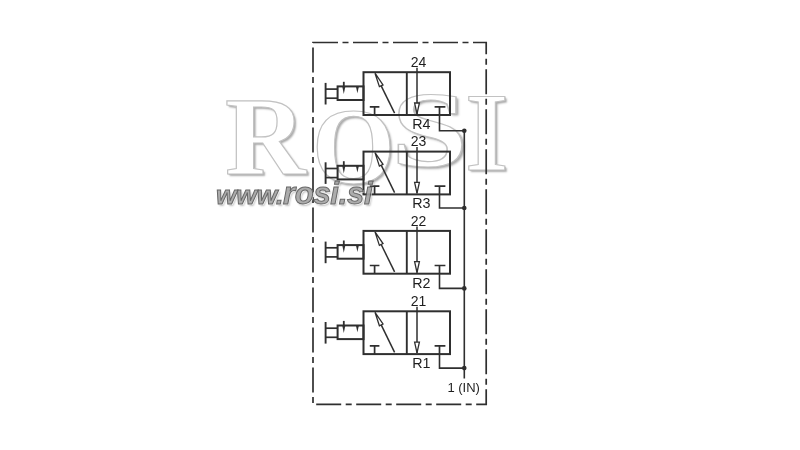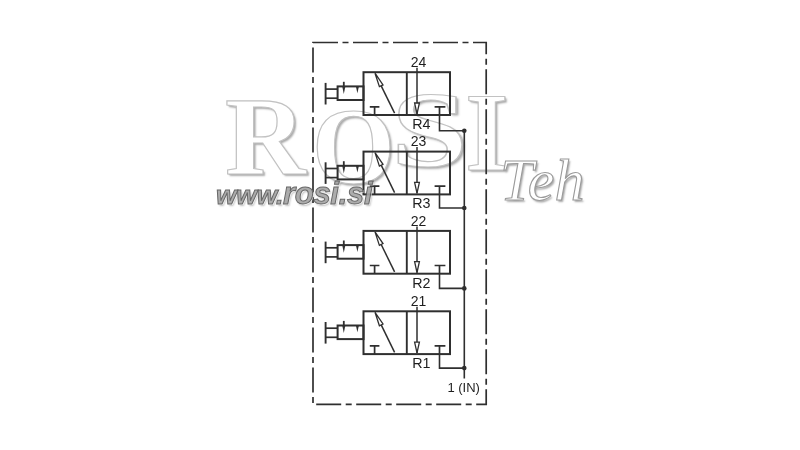--- a/index.html
+++ b/index.html
@@ -14,21 +14,20 @@
 <div id="stage">
 
 <div class="wm" style="left:225px;top:80px;font-size:112px;">R</div>
 
 <div class="wm" style="left:312px;top:94px;font-size:107px;">O</div>
 
 <div class="wm" style="left:391px;top:76px;font-size:108px;transform:scaleX(1.28);transform-origin:0 0;">S</div>
 
 <div class="wm" style="left:465px;top:76px;font-size:112px;">I</div>
 
-<div class="teh" style="left:500px;top:150px;font-size:60px;">Teh</div>
 
 <div class="url" style="left:216px;top:178px;font-size:31px;letter-spacing:-.3px;"><span style="font-size:26.5px;">www.</span>rosi.si</div>
 <svg width="800" height="450" viewBox="0 0 800 450" style="position:absolute;left:0;top:0;z-index:2;will-change:transform">
 
 <rect x="313.0" y="42.5" width="173.2" height="361.8" fill="none" stroke="#2f2f2f" stroke-width="1.7" stroke-dasharray="25 4.5 6 4.5"></rect>
 
 <g>
         <rect x="363.5" y="72.2" width="86.5" height="42.8" fill="none" stroke="#2f2f2f" stroke-width="2.0"></rect>
         <line x1="406.8" y1="72.2" x2="406.8" y2="115.0" stroke="#2f2f2f" stroke-width="1.9"></line>
       </g>

